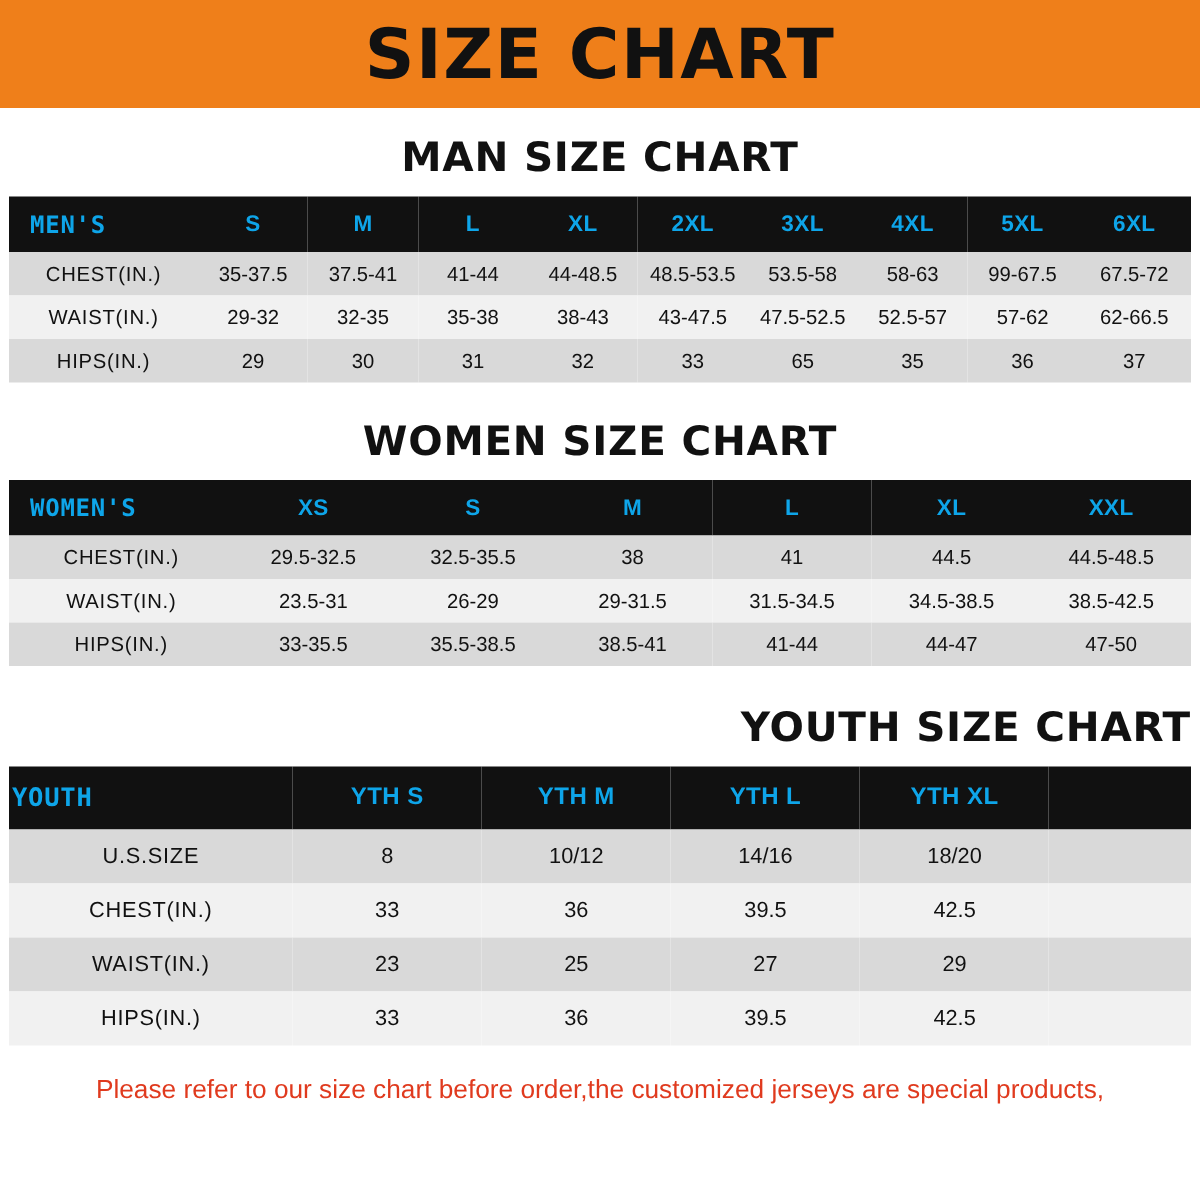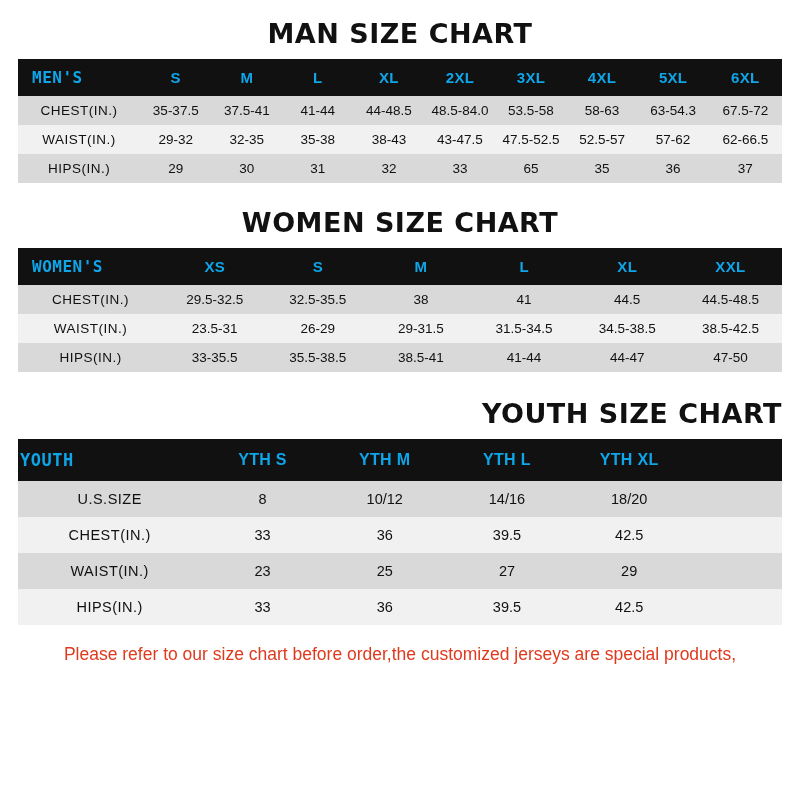--- a/index.html
+++ b/index.html
@@ -28,21 +28,21 @@
   }
   .banner-title {
     font-family: "DejaVu Sans", sans-serif;
     font-weight: bold;
     font-size: 46px;
     letter-spacing: 1px;
     color: #111111;
     line-height: 1;
   }
   .content {
-    padding: 0 18px;
+    padding: 0 6px;
   }
   .section-title {
     text-align: center;
     font-family: "DejaVu Sans", sans-serif;
     font-weight: bold;
     font-size: 27px;
     color: #111111;
     letter-spacing: 0.5px;
   }
   .t-man { margin-top: 18px; }
@@ -105,20 +105,23 @@
     text-align: center;
     font-family: "Liberation Sans", sans-serif;
   }
   .footer-note div { white-space: nowrap; }
 </style>
 </head>
 <body>
 
 <div id="page">
 
+  <div class="banner">
+    <div class="banner-title">SIZE CHART</div>
+  </div>
 
   <div class="content">
 
     <div class="section-title t-man">MAN SIZE CHART</div>
     <table class="chart men">
       <colgroup>
         <col style="width:16%">
           <col style="width:9.3%">
           <col style="width:9.3%">
           <col style="width:9.3%">
@@ -143,24 +146,24 @@
           <th>6XL</th>
         </tr>
       </thead>
       <tbody>
         <tr class="odd">
           <td class="first">CHEST(IN.)</td>
           <td>35-37.5</td>
           <td>37.5-41</td>
           <td>41-44</td>
           <td>44-48.5</td>
-          <td>48.5-84.0</td>
+          <td>48.5-53.5</td>
           <td>53.5-58</td>
           <td>58-63</td>
-          <td>63-54.3</td>
+          <td>99-67.5</td>
           <td>67.5-72</td>
         </tr>
         <tr class="even">
           <td class="first">WAIST(IN.)</td>
           <td>29-32</td>
           <td>32-35</td>
           <td>35-38</td>
           <td>38-43</td>
           <td>43-47.5</td>
           <td>47.5-52.5</td>

